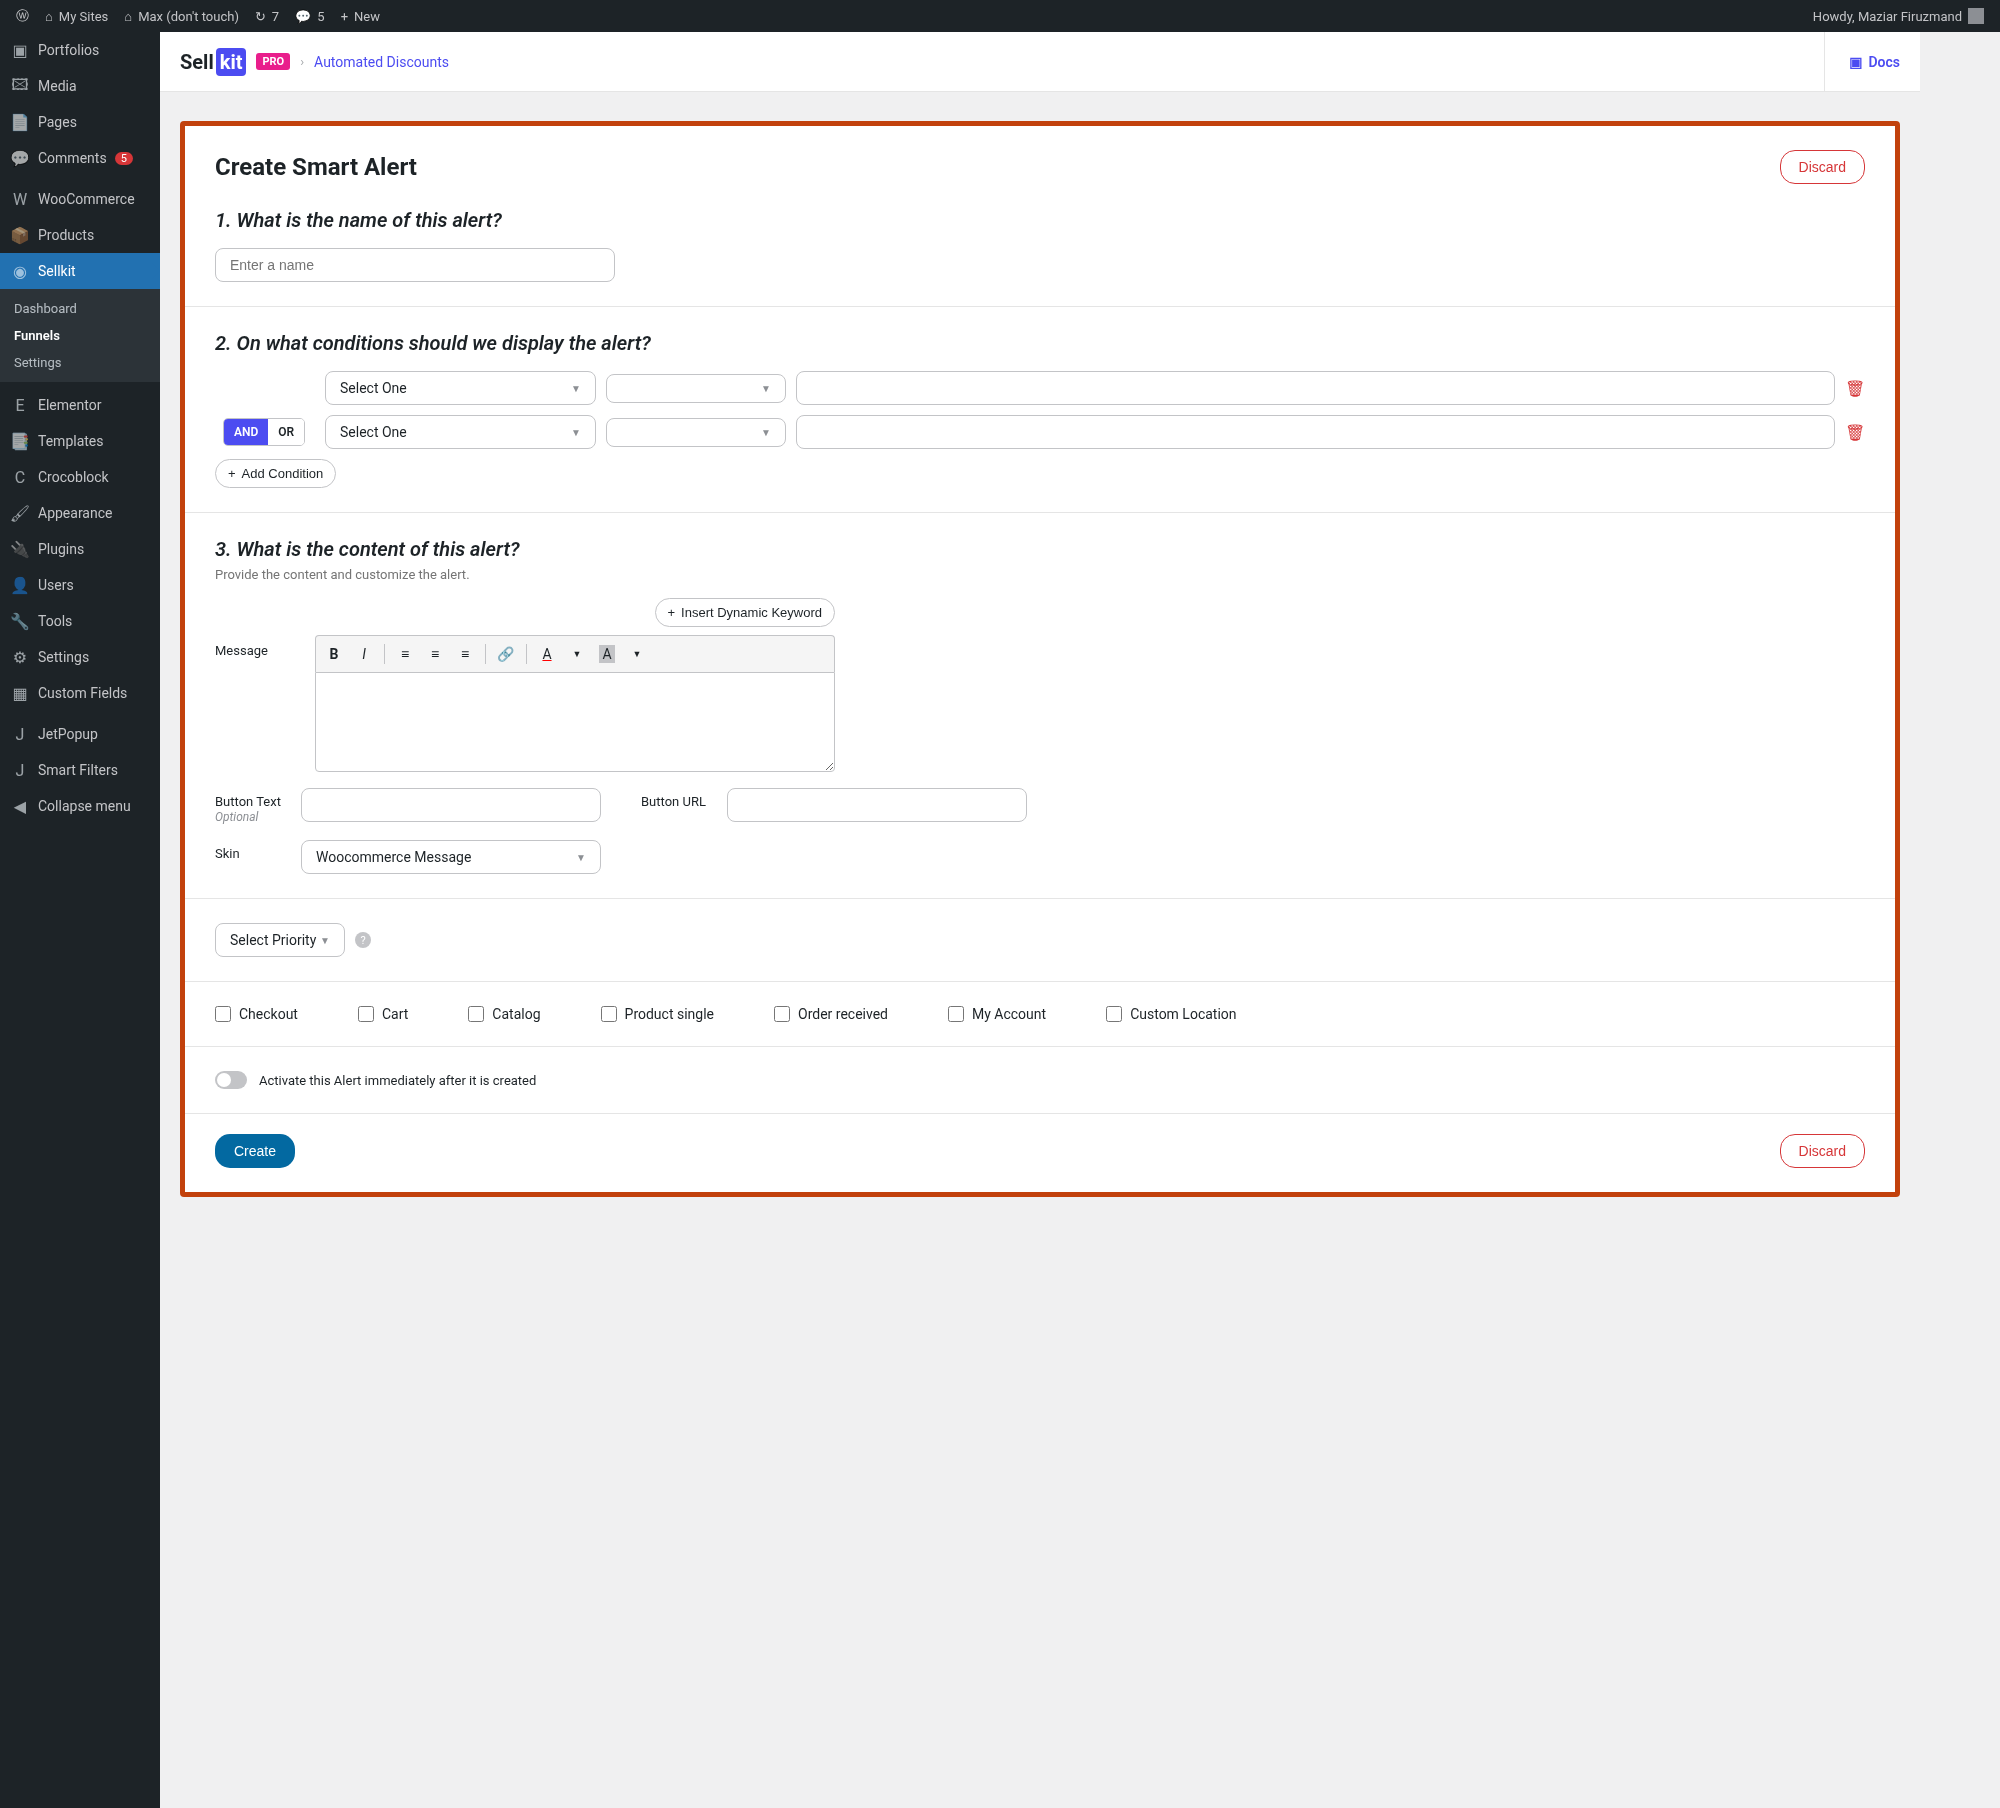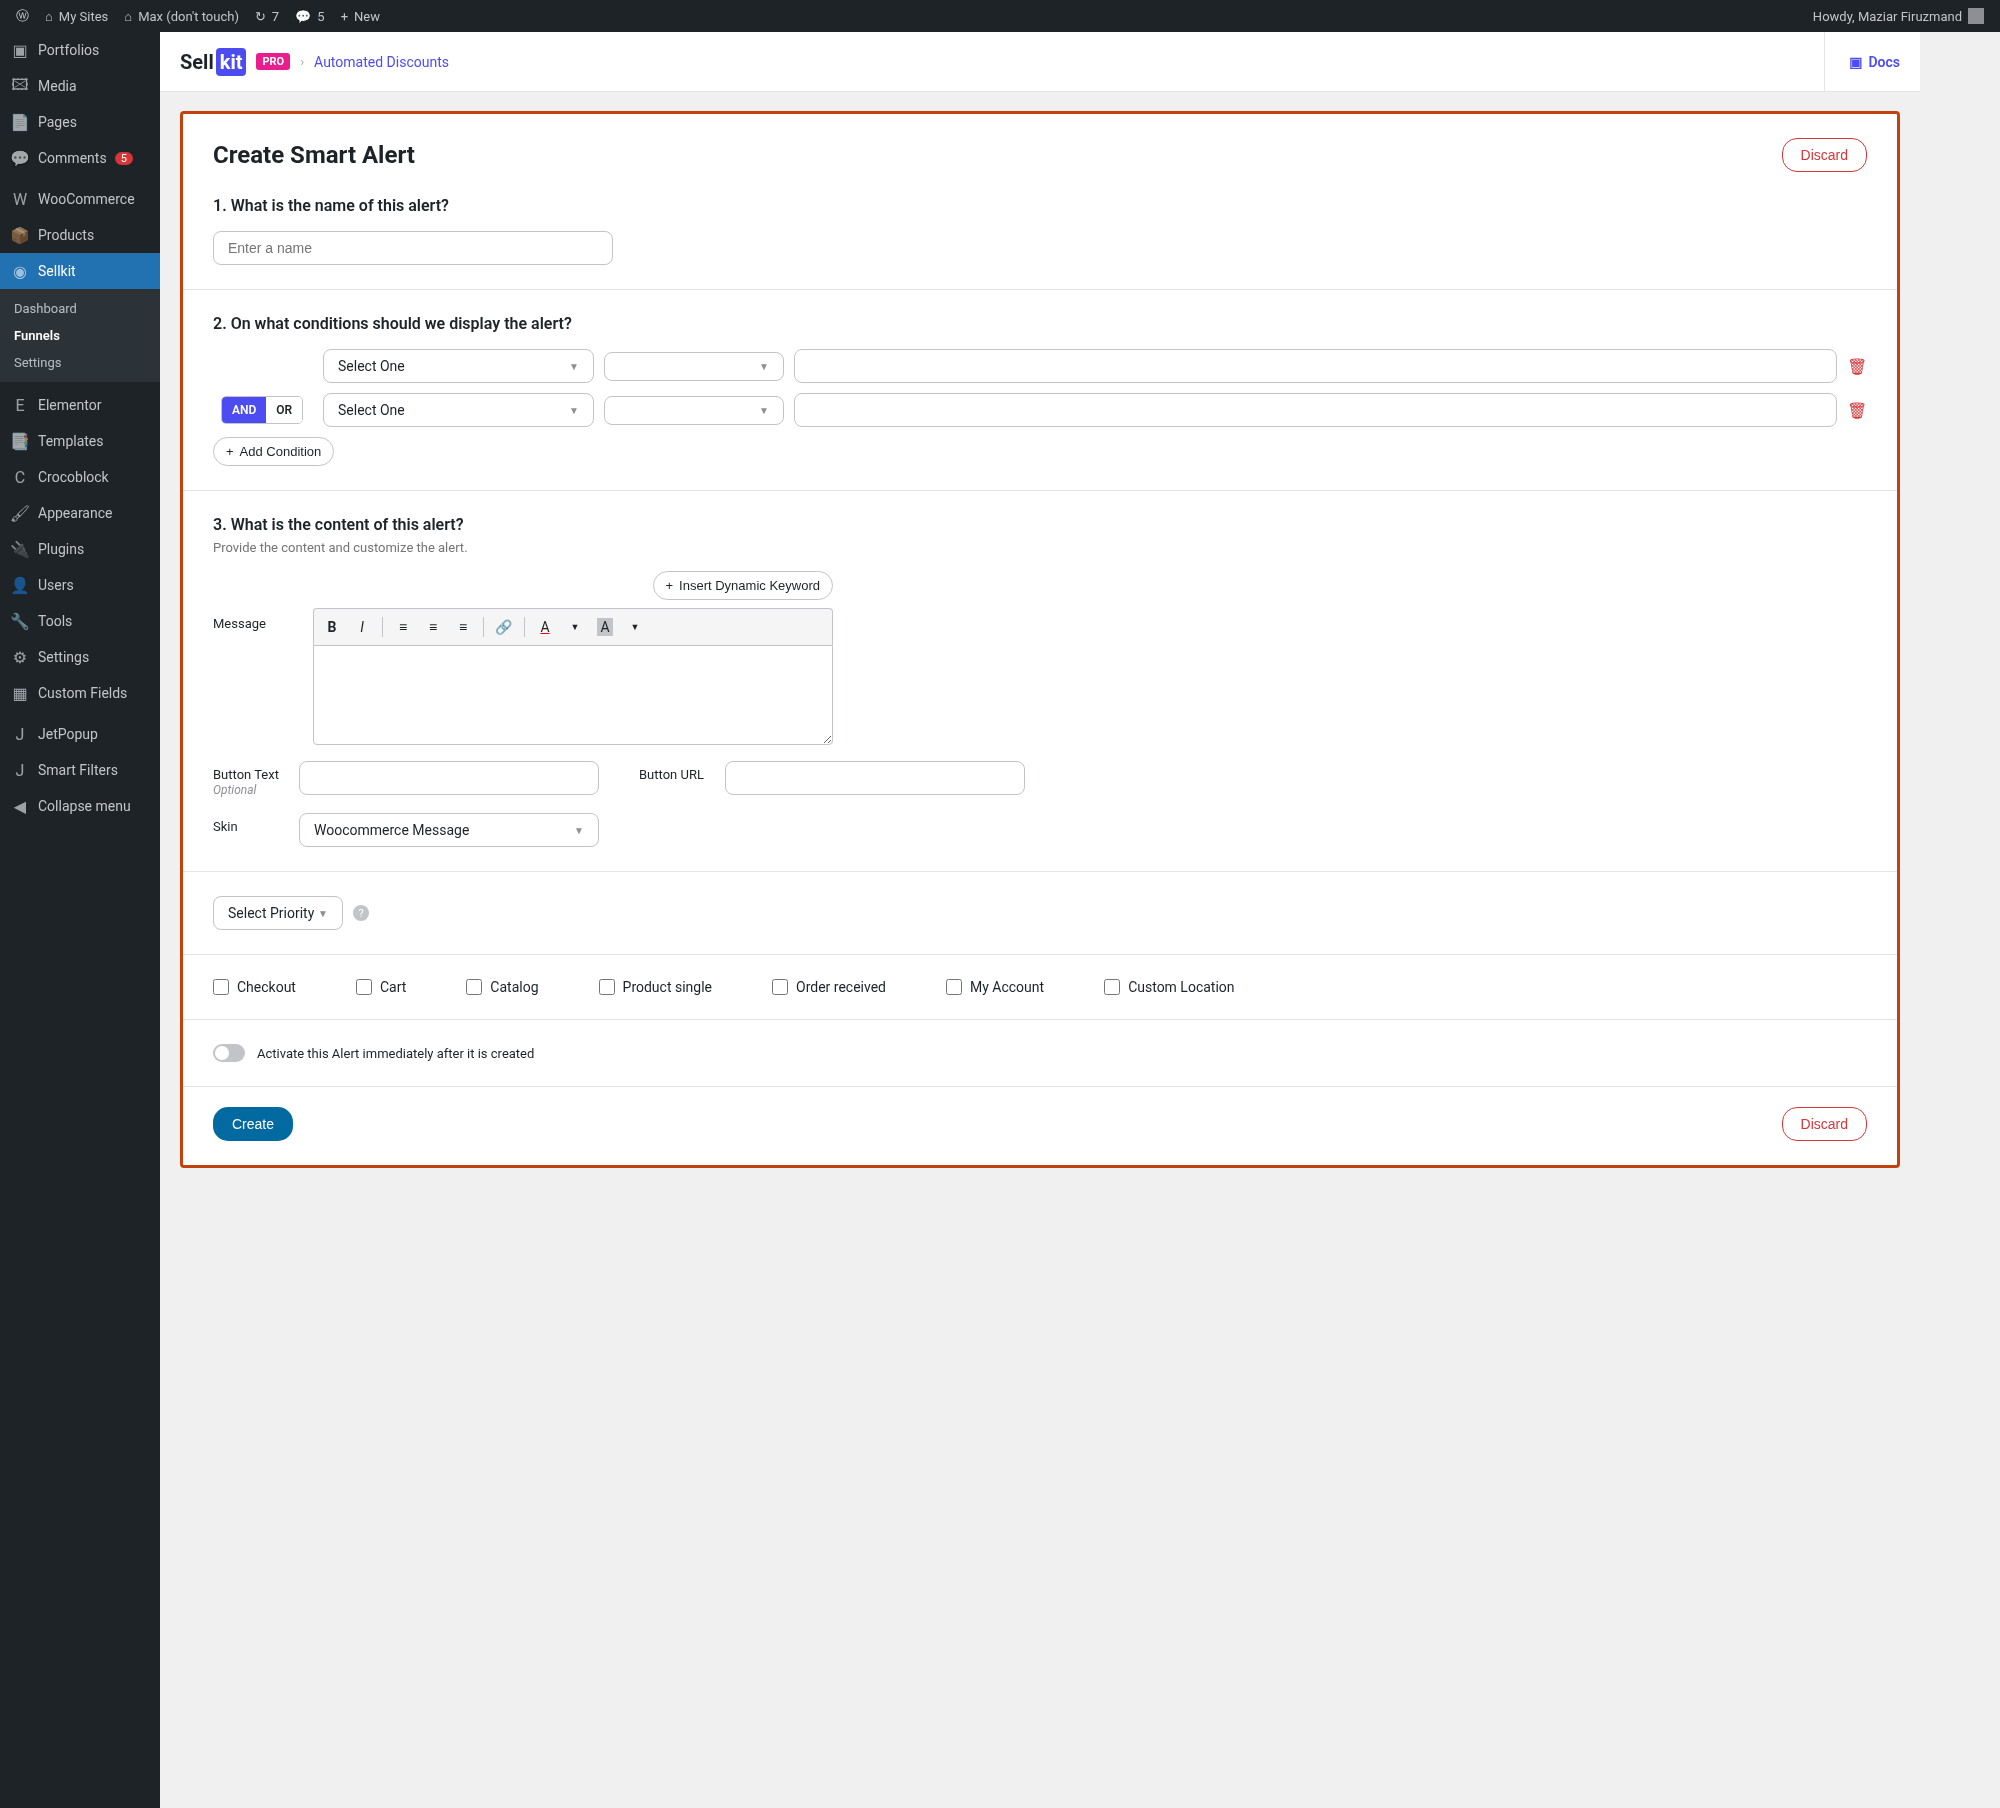--- a/index.html
+++ b/index.html
@@ -21,26 +21,26 @@
 .sidebar-icon { width: 20px; height: 20px; display: inline-flex; align-items: center; justify-content: center; font-size: 16px; color: rgba(240,246,252,0.6); }
 .main { flex: 1; padding: 0 20px 20px 20px; max-width: 1760px; }
 .topbar { background: #fff; height: 60px; display: flex; align-items: center; justify-content: space-between; padding: 0 20px; border-bottom: 1px solid #e5e5e5; margin: 0 -20px; }
 .topbar-left { display: flex; align-items: center; gap: 10px; }
 .logo-text { font-weight: 700; font-size: 20px; display: flex; align-items: center; }
 .logo-kit { background: #4c4cf1; color: #fff; padding: 2px 4px; border-radius: 4px; margin-left: 2px; }
 .pro-badge { background: #e91e8c; color: #fff; font-size: 11px; font-weight: 700; padding: 2px 6px; border-radius: 3px; }
 .breadcrumb-sep { color: #a7aaad; }
 .breadcrumb-link { color: #4c4cf1; font-size: 14px; }
 .docs-link { color: #4c4cf1; font-weight: 600; font-size: 14px; display: flex; align-items: center; gap: 6px; border-left: 1px solid #e5e5e5; padding-left: 24px; height: 60px; }
-.card { background: #fff; border: 3px solid #c2410c; border-radius: 4px; margin-top: 19px; }
+.card { background: #fff; border: 5px solid #c2410c; border-radius: 4px; margin-top: 29px; }
 .section { padding: 24px 30px; border-bottom: 1px solid #e5e5e5; }
 .section:last-child { border-bottom: none; }
 .section-head { display: flex; justify-content: space-between; align-items: center; }
 h1 { font-size: 24px; font-weight: 700; }
-h2 { font-size: 16px; font-weight: 600; margin-bottom: 16px; }
+h2 { font-size: 20px; font-weight: 600; margin-bottom: 16px; font-style: italic; }
 .subtext { color: #757575; font-size: 13px; margin-top: -10px; margin-bottom: 16px; }
 .btn { display: inline-flex; align-items: center; justify-content: center; padding: 8px 18px; border-radius: 15px; font-size: 14px; font-weight: 500; cursor: pointer; border: 1px solid transparent; gap: 6px; }
 .btn-primary { background: #0369a1; color: #fff; text-align: center; }
 .btn-danger-outline { background: #fff; color: #d63638; border-color: #d63638; }
 .btn-outline { background: #fff; border-color: #c3c4c7; color: #1d2327; }
 .btn-sm { padding: 6px 12px; font-size: 13px; }
 input[type=text], .select { border: 1px solid #c3c4c7; border-radius: 8px; padding: 8px 14px; font-size: 14px; background: #fff; color: #1d2327; }
 input[type=text] { width: 400px; }
 .select { display: inline-flex; align-items: center; justify-content: space-between; min-width: 180px; cursor: pointer; }
 .select-caret { color: #8c8f94; font-size: 10px; }

